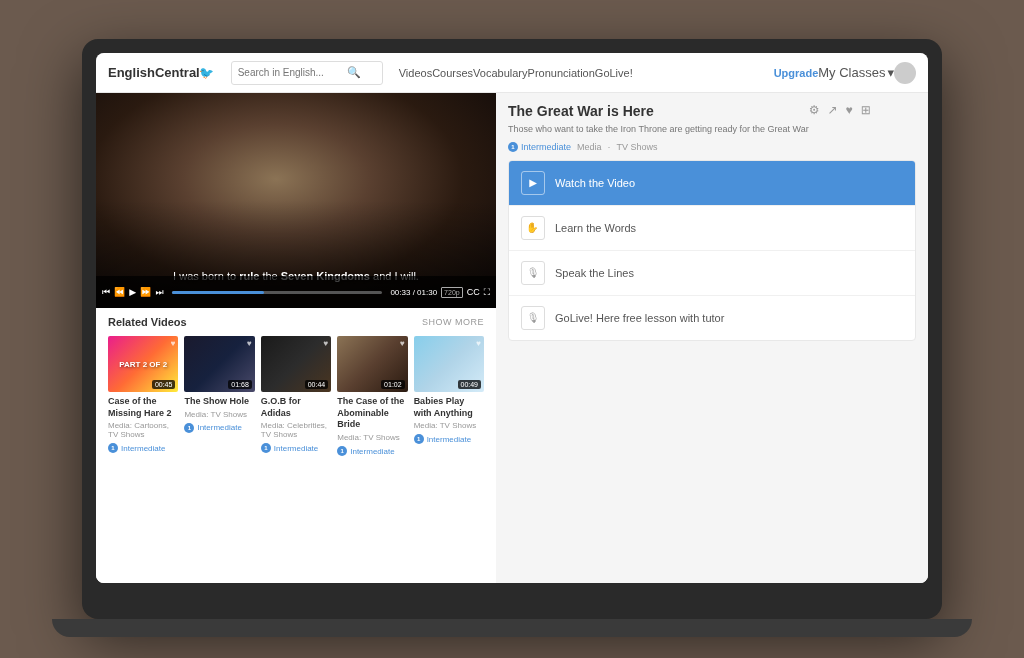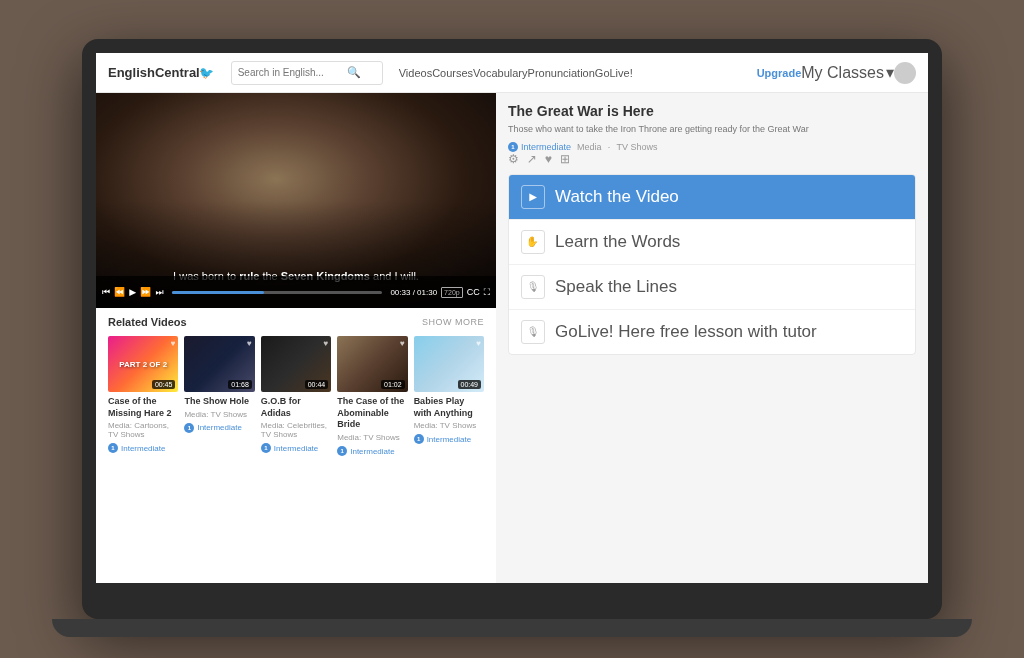--- a/index.html
+++ b/index.html
@@ -19,21 +19,21 @@
       background: #2a2a2a;
       border-radius: 16px;
       padding: 14px 14px 36px 14px;
       box-shadow: 0 20px 60px rgba(0,0,0,0.6);
       position: relative;
     }
     .laptop-screen {
       width: 100%;
       height: 100%;
       background: #a3a3a3;
-      border-radius: 0;
+      border-radius: 8px;
       overflow: hidden;
       display: flex;
       flex-direction: column;
     }
     .laptop-base {
       position: absolute;
       bottom: -18px;
       left: -30px;
       width: calc(100% + 60px);
       height: 18px;
@@ -99,21 +99,21 @@
       align-items: center;
       gap: 0;
     }
     .upgrade-btn {
       font-size: 11px;
       color: #4a90d9;
       font-weight: bold;
       cursor: pointer;
     }
     .my-classes {
-      font-size: 16px;
+      font-size: 13px;
       color: #555;
       cursor: pointer;
       display: flex;
       align-items: center;
       gap: 2px;
     }
     .avatar-circle {
       width: 22px;
       height: 22px;
       background: #ccc;
@@ -331,21 +331,20 @@
       padding: 10px 12px;
       display: flex;
       flex-direction: column;
       gap: 8px;
       overflow-y: auto;
     }
     .video-info-header {
       display: flex;
       justify-content: flex-start;
       align-items: flex-start;
-      flex-direction: column;
     }
     .video-title {
       font-size: 14px;
       font-weight: bold;
       color: #333;
       margin-bottom: 4px;
     }
     .video-desc {
       font-size: 9px;
       color: #777;
@@ -407,21 +406,21 @@
       align-items: center;
       justify-content: center;
       font-size: 10px;
       color: #999;
       flex-shrink: 0;
     }
     .action-item.active .action-icon-box {
       border-color: rgba(255,255,255,0.5);
     }
     .action-label {
-      font-size: 17px;
+      font-size: 11px;
       color: #555;
     }
   </style>
 </head>
 <body>
 
 <div class="laptop-outer">
   <div class="laptop-screen">
 
     <nav class="navbar">

